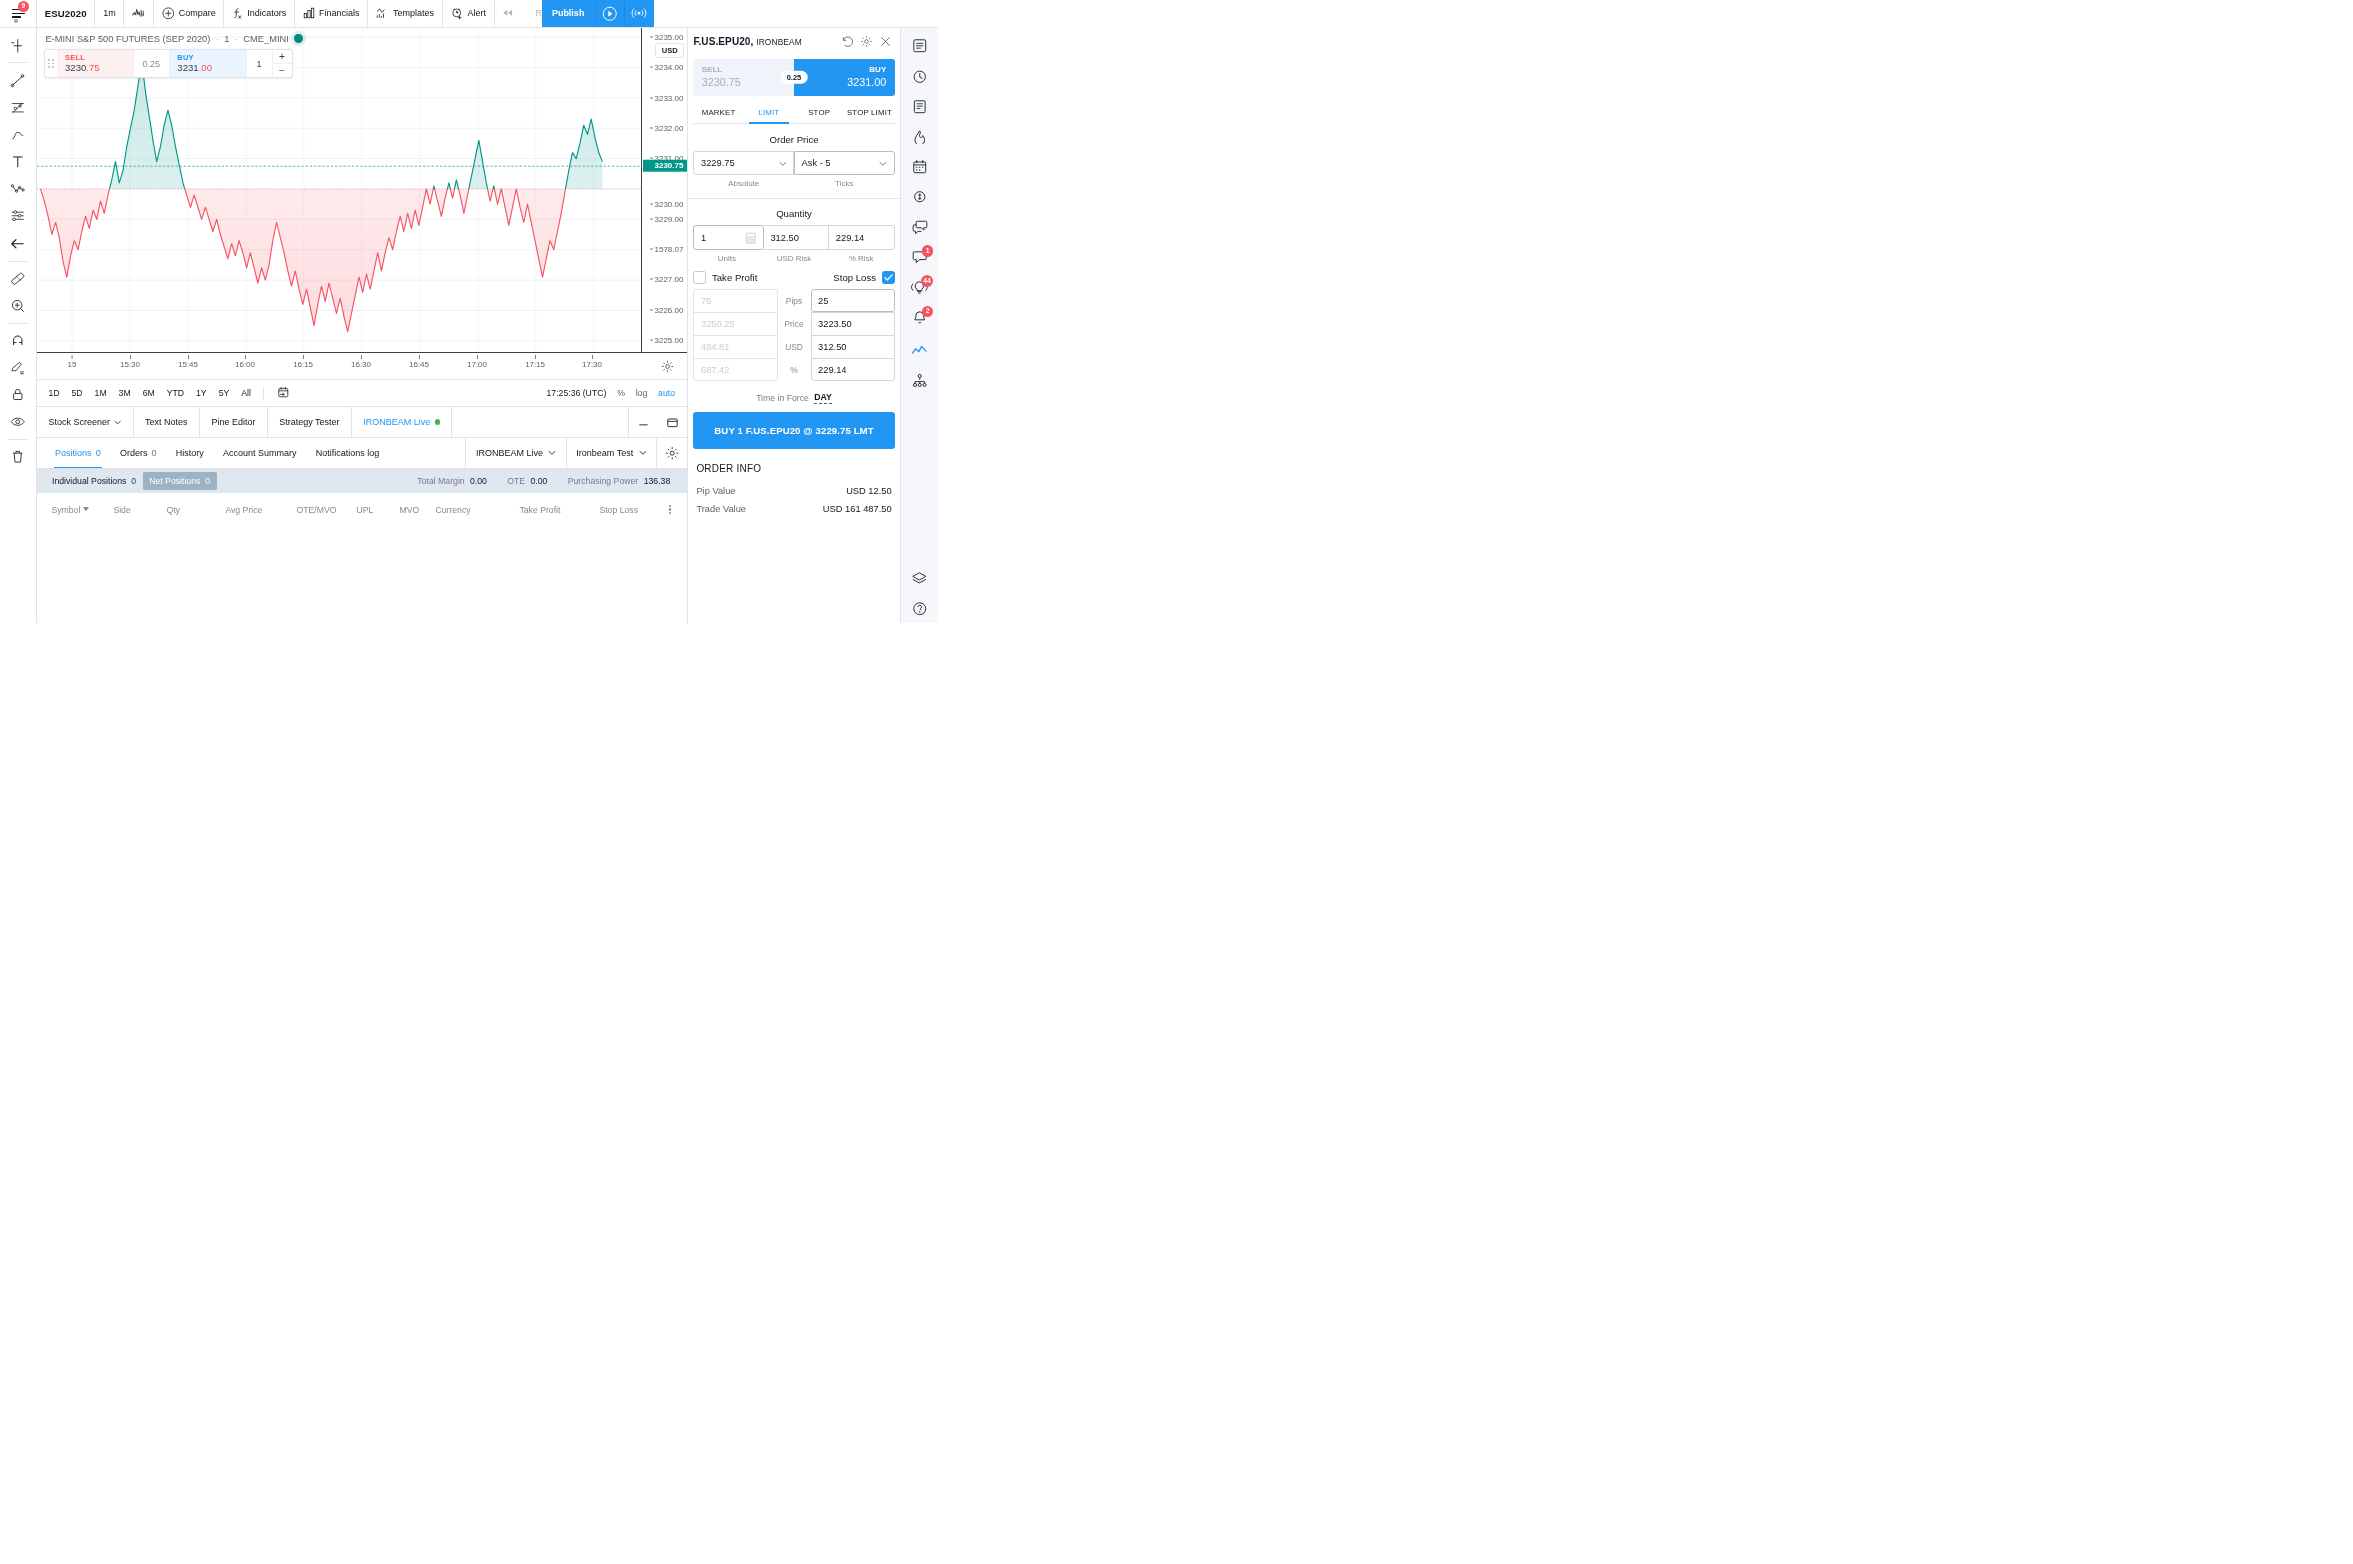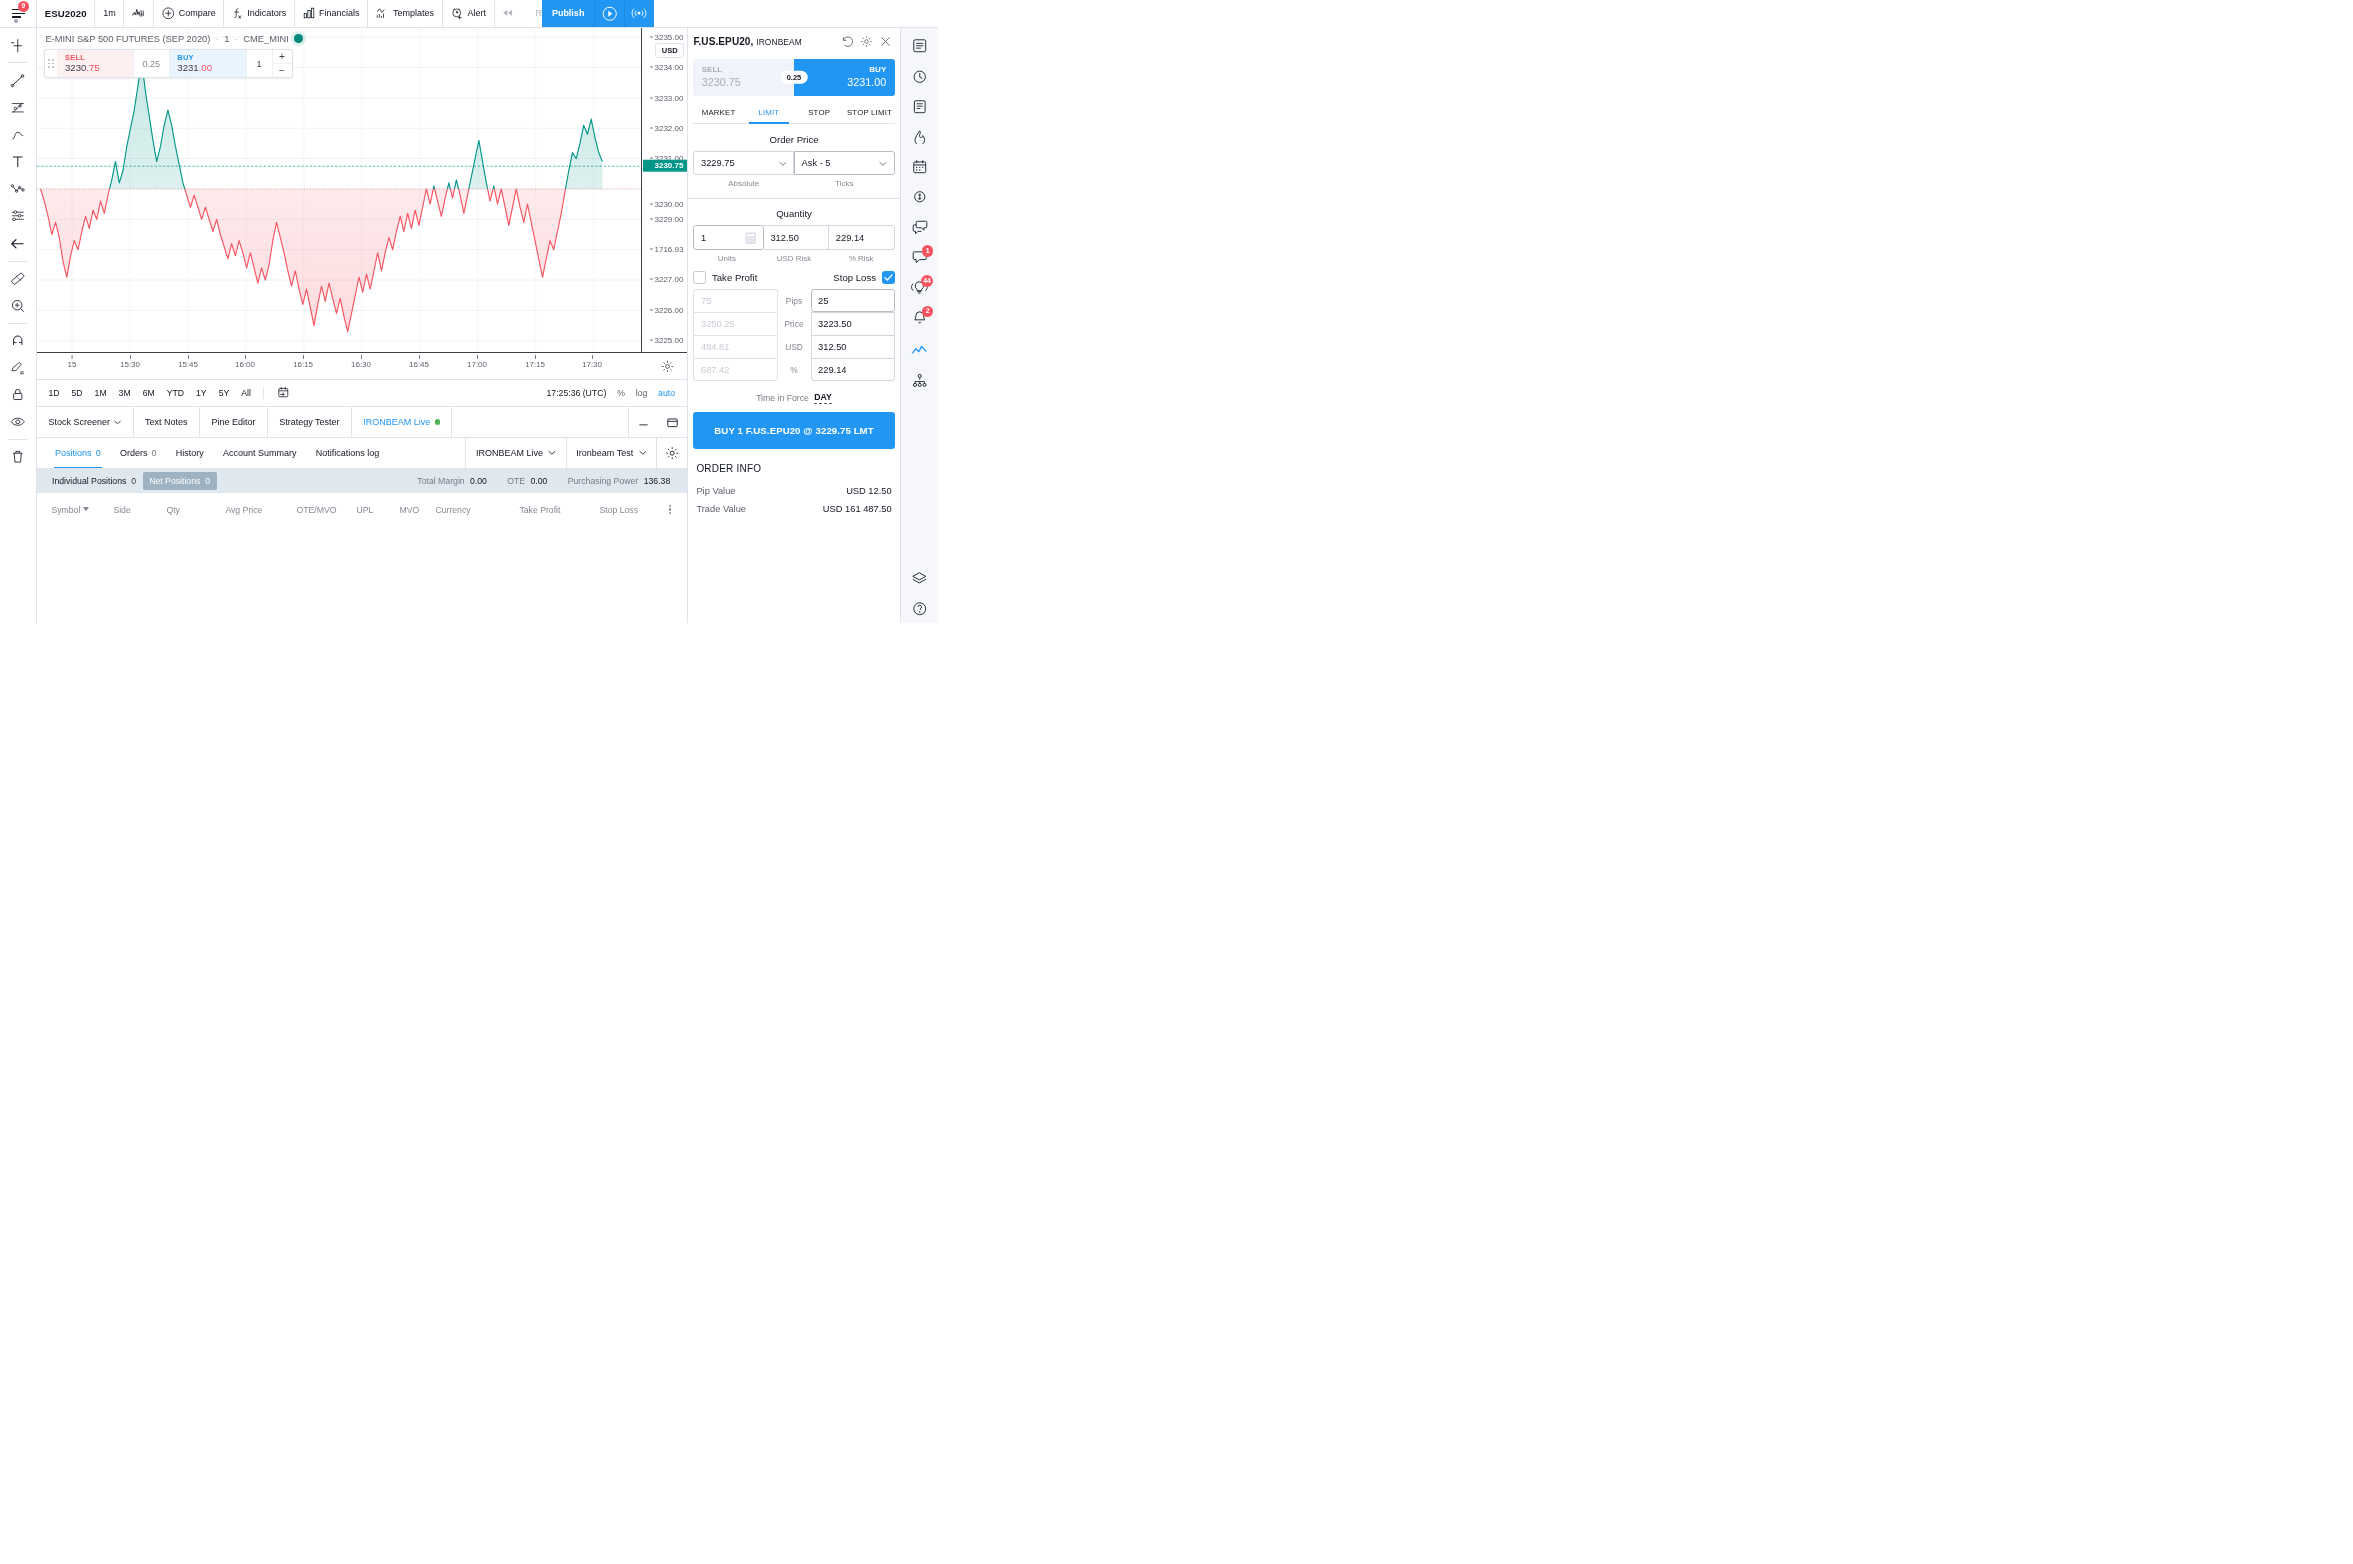--- a/index.html
+++ b/index.html
@@ -502,21 +502,21 @@
         <div class="paxis">
           <div class="usdbtn">USD</div>
           <div id="pticks">
               <div class="ptick" style="top:9px">3235.00</div>
               <div class="ptick" style="top:39px">3234.00</div>
               <div class="ptick" style="top:70px">3233.00</div>
               <div class="ptick" style="top:100px">3232.00</div>
               <div class="ptick" style="top:130px">3231.00</div>
               <div class="ptick" style="top:176px">3230.00</div>
               <div class="ptick" style="top:191px">3229.00</div>
-              <div class="ptick" style="top:221px">1716.93</div>
+              <div class="ptick" style="top:221px">1578.07</div>
               <div class="ptick" style="top:251px">3227.00</div>
               <div class="ptick" style="top:282px">3226.00</div>
               <div class="ptick" style="top:312px">3225.00</div>
             </div>
           <div class="pcur" id="pcur" style="top: 138px;">3230.75</div>
         </div>
 
         <div class="taxis">
           <div id="tticks">
               <div class="ttick" style="left:35px">15</div>

